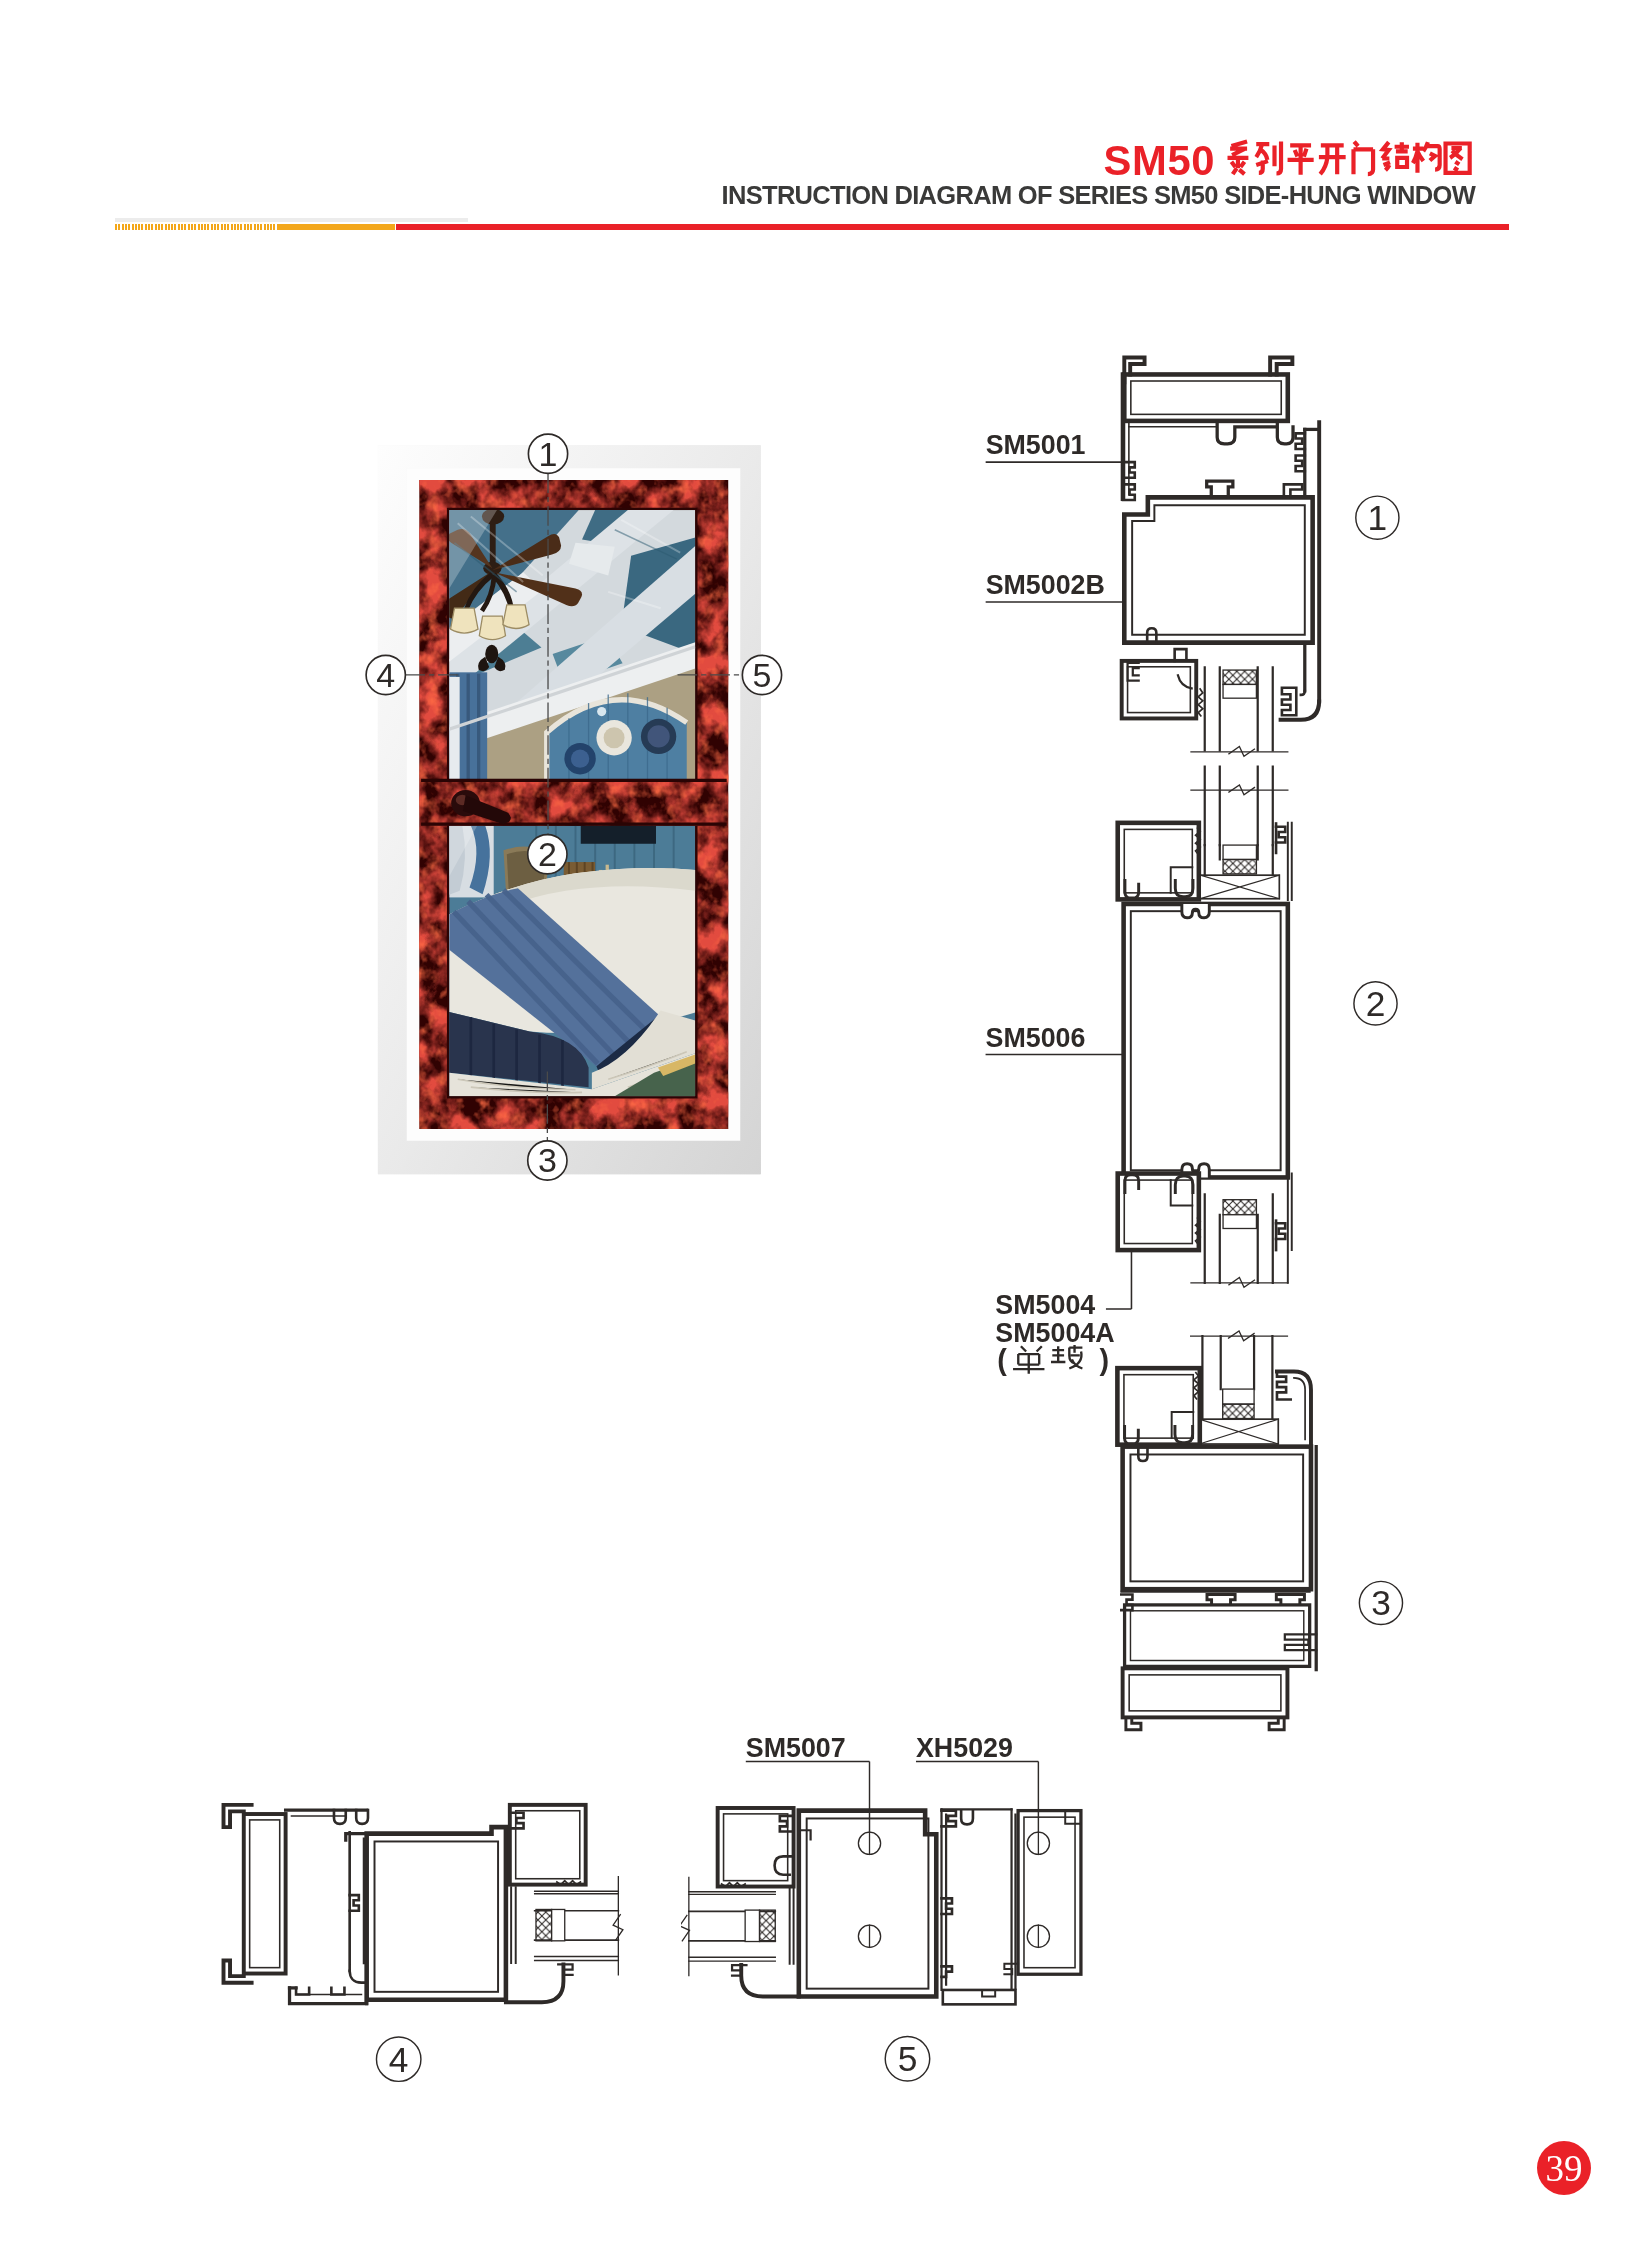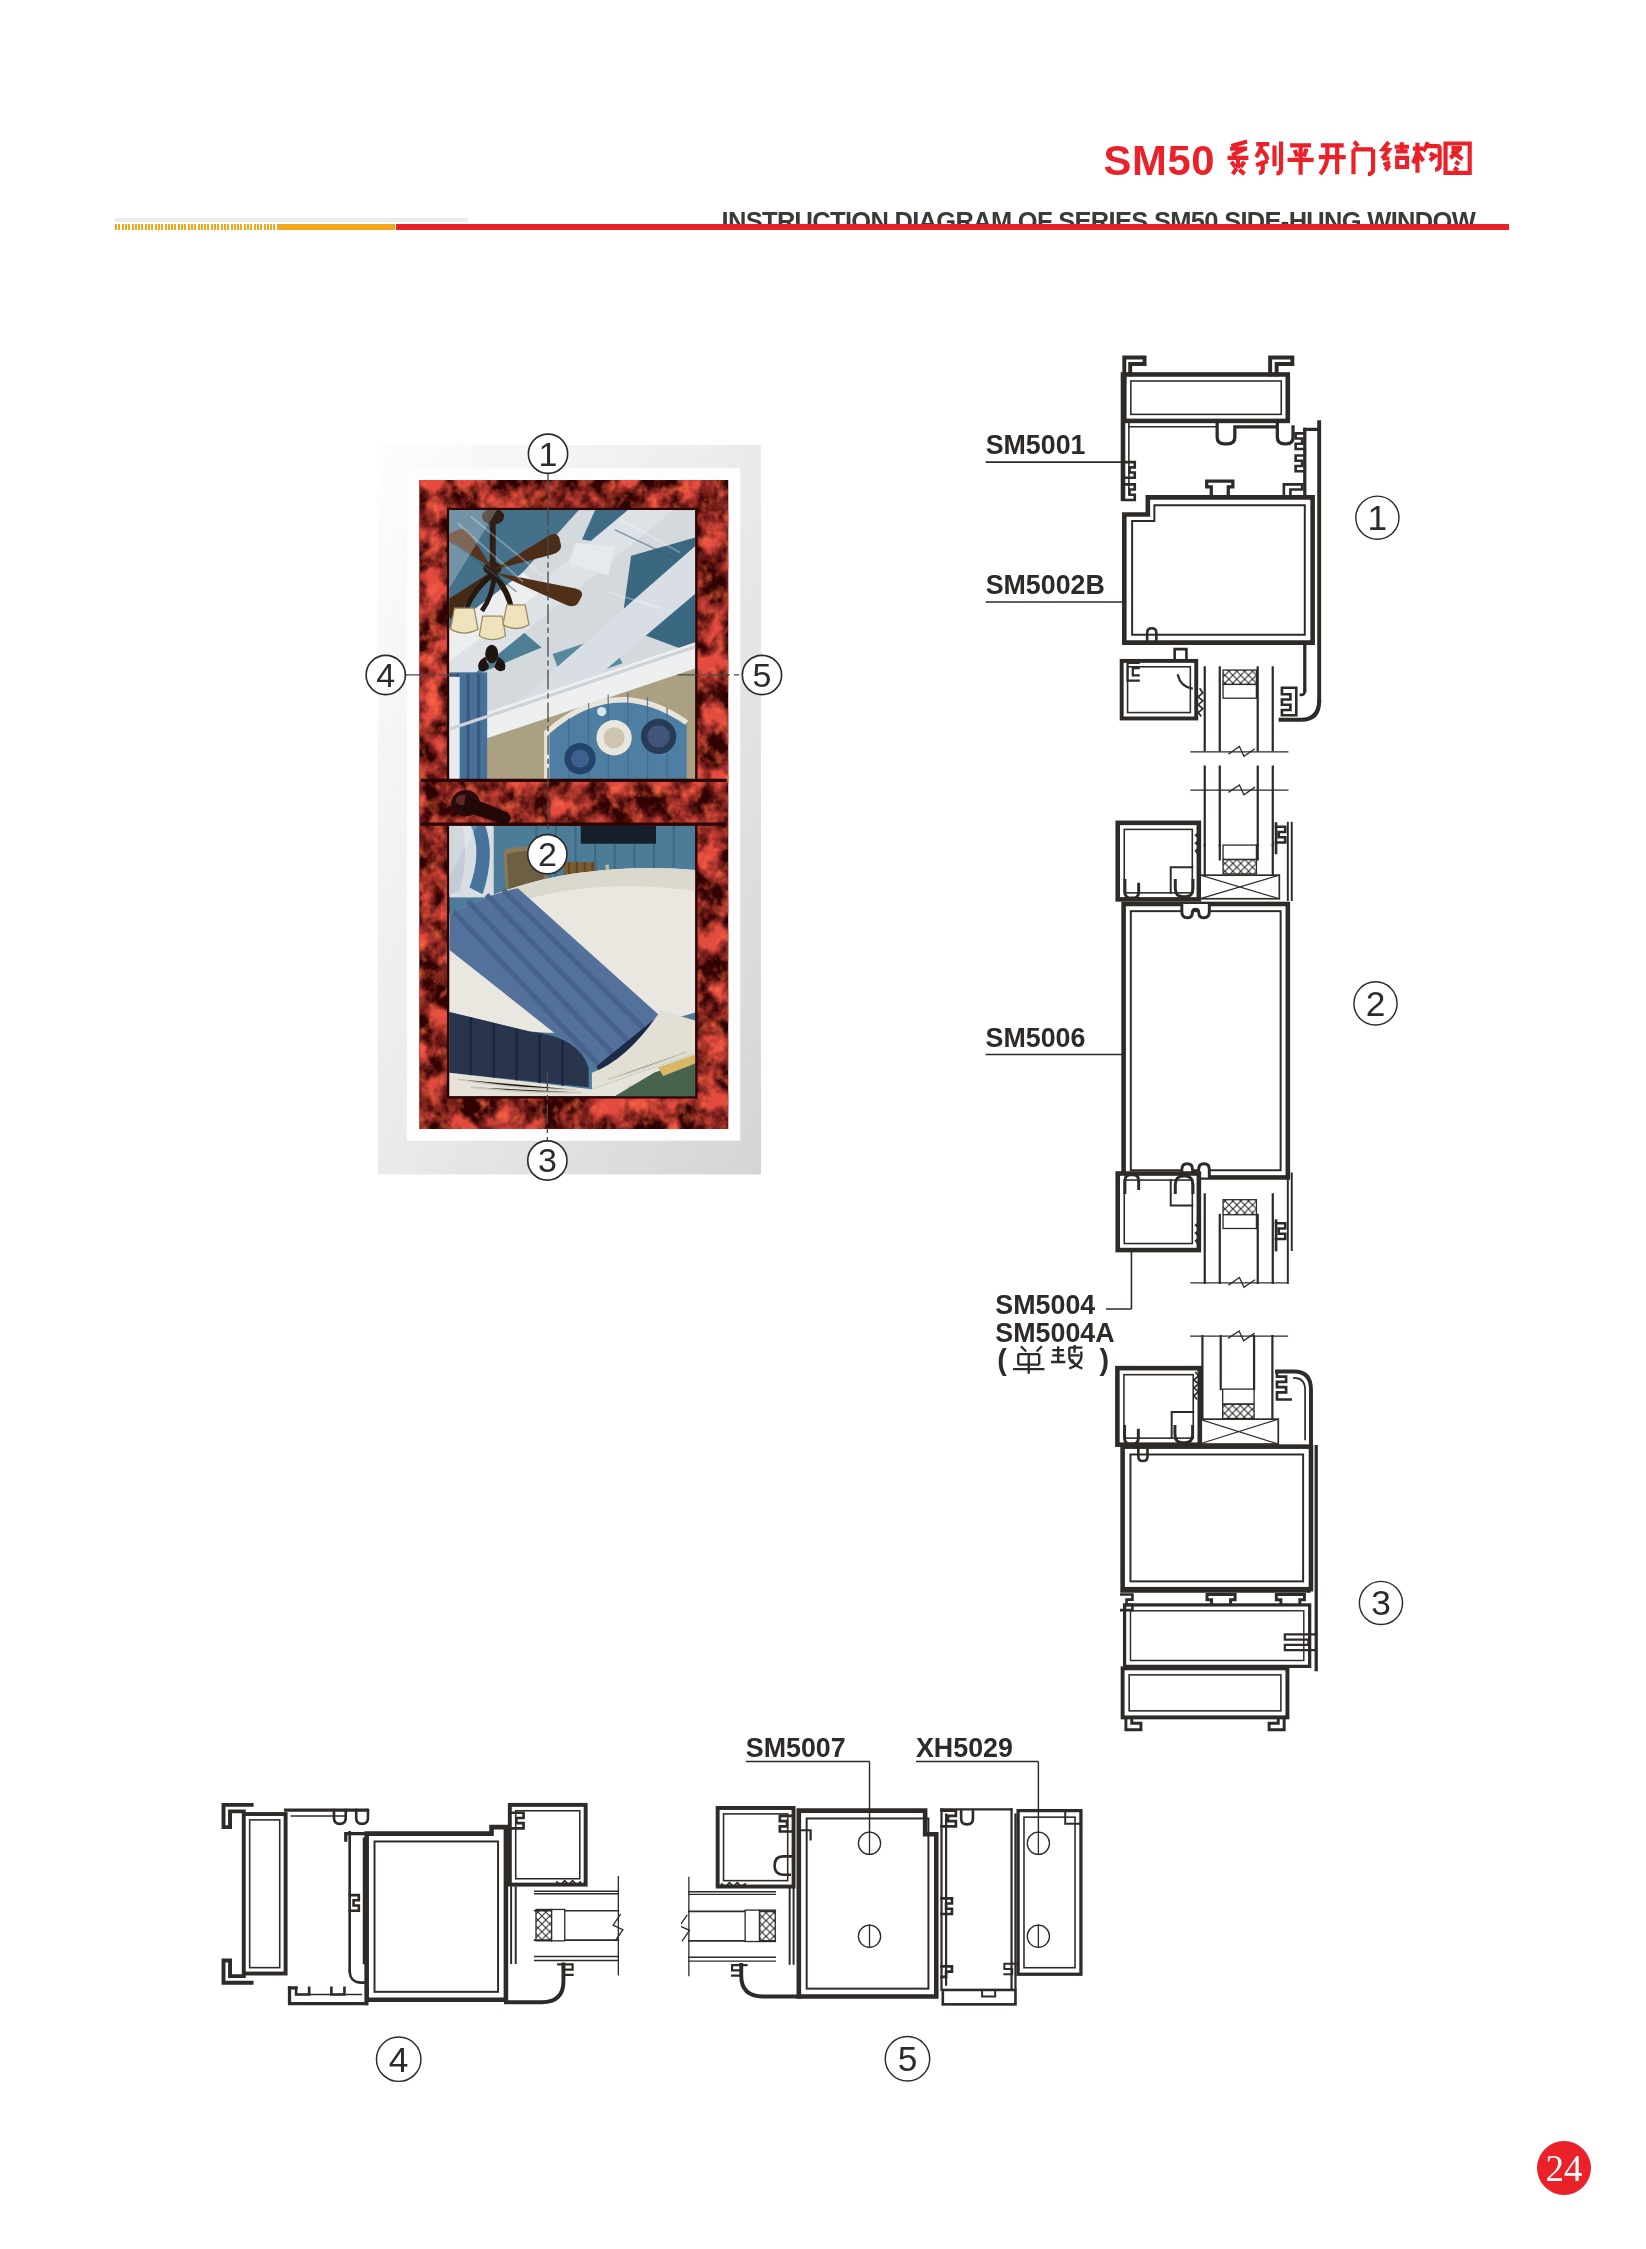--- a/index.html
+++ b/index.html
@@ -37,21 +37,21 @@
       </g>
   <g transform="translate(478,8)">
         <path d="M9,4 V50 M2,13 H18 M9,17 C7,25 5,30 2,35 M9,17 C12,24 15,28 18,32 M25,3 C23,9 21,13 18,17 M24,9 H40 Q43,9 43,14 V38 Q43,45 36,45 M28,20 L36,24 L28,31"></path>
       </g>
   <g transform="translate(526,8)">
         <path d="M4,5 H41 V50 H4 Z M13,12 H29 M27,12 C22,19 16,24 11,27 M14,16 C19,21 24,25 30,29 M19,33 L25,37 M17,42 L23,46"></path>
       </g>
 </g>
 </svg>
 
-<div class="abs" style="right:172px;top:181px;font-size:25.5px;font-weight:bold;color:#3a3a39;letter-spacing:-0.7px;white-space:nowrap;margin-top:26px;">INSTRUCTION DIAGRAM OF SERIES SM50 SIDE-HUNG WINDOW</div>
+<div class="abs" style="right:172px;top:181px;font-size:25.5px;font-weight:bold;color:#3a3a39;letter-spacing:-0.7px;white-space:nowrap;">INSTRUCTION DIAGRAM OF SERIES SM50 SIDE-HUNG WINDOW</div>
 
 <div class="abs" style="left:115px;top:218px;width:353px;height:3.9px;background:#ececec;"></div>
 
 <div class="abs" style="left:115px;top:224px;width:163px;height:5.9px;background:repeating-linear-gradient(90deg,#f3a71b 0,#f3a71b 2px,#ffffff 2px,#ffffff 3.3px);"></div>
 
 <div class="abs" style="left:277px;top:224px;width:118px;height:5.9px;background:#f3a71b;"></div>
 
 <div class="abs" style="left:396px;top:224px;width:1113px;height:5.9px;background:#ea2128;"></div>
 
 <svg id="photo" class="abs" style="left:353px;top:425px;" width="445" height="759" viewBox="540 650 680 1160">
@@ -630,14 +630,14 @@
 <path d="M1139,2691 H1328 M1328,2691 V2799" stroke="#2e2a28" stroke-width="2.2" fill="none"></path>
 
 <text class="lbl" x="1399" y="2684" font-size="41">XH5029</text>
 <path d="M1399,2691 H1586 M1586,2691 V2799" stroke="#2e2a28" stroke-width="2.2" fill="none"></path>
 
 <circle cx="1386" cy="3145" r="34" fill="#ffffff" stroke="#2e2a28" stroke-width="2.2"></circle>
 <text x="1386" y="3164" text-anchor="middle" font-size="54" fill="#2e2a28" font-family="Liberation Sans">5</text>
 </svg>
 
 <div class="abs" style="left:1537px;top:2141px;width:54px;height:54px;border-radius:50%;background:#ea2128;"></div>
-<div class="abs" style="left:1537px;top:2141px;width:54px;height:54px;text-align:center;line-height:56px;font-family:'Liberation Serif',serif;font-size:37px;color:#ffffff;">24</div>
+<div class="abs" style="left:1537px;top:2141px;width:54px;height:54px;text-align:center;line-height:56px;font-family:'Liberation Serif',serif;font-size:37px;color:#ffffff;">39</div>
 
 
 </body></html>

